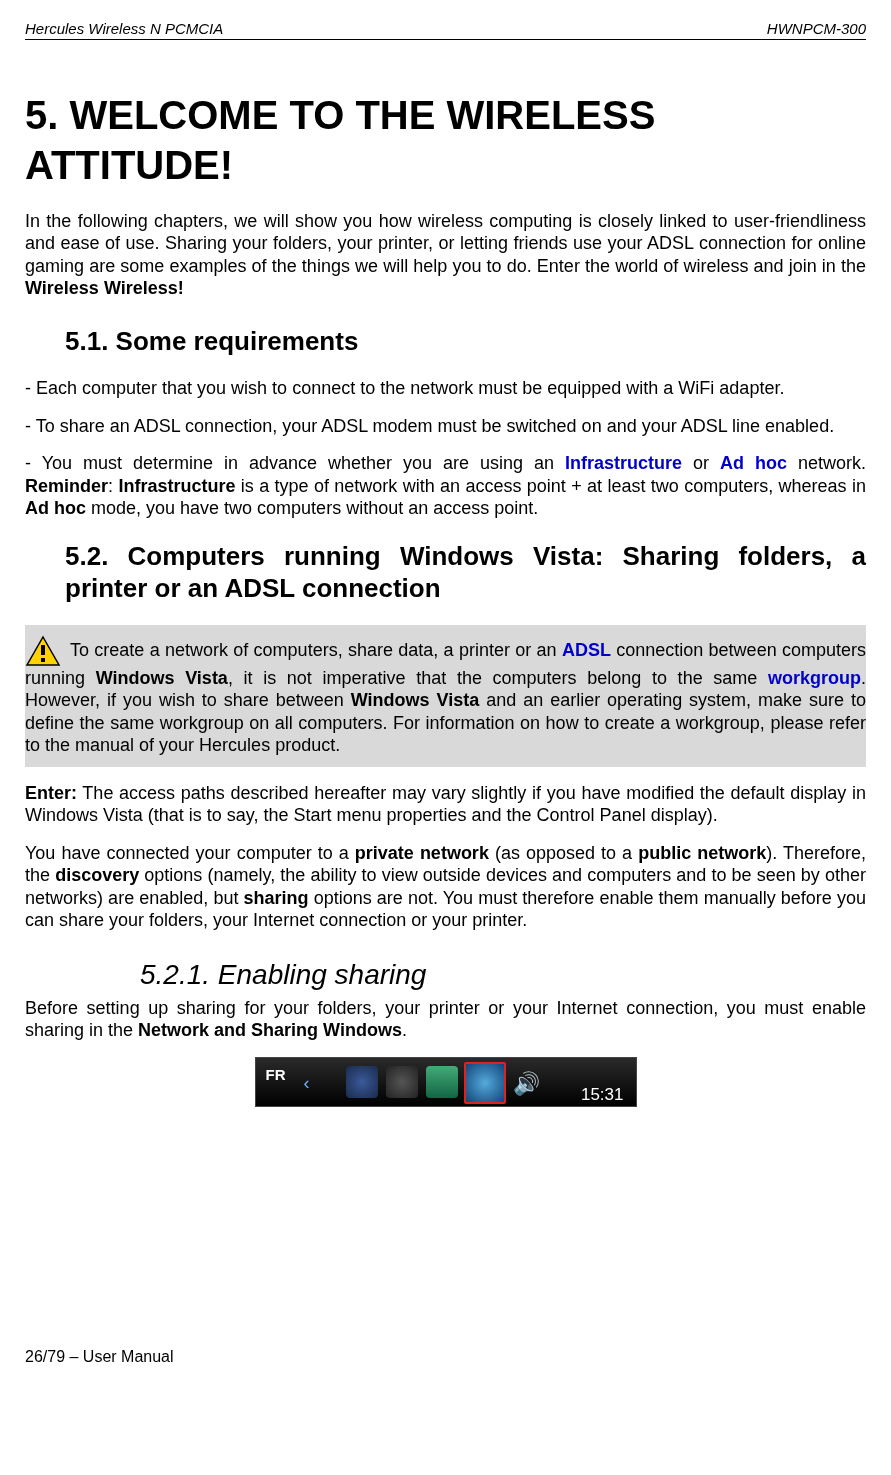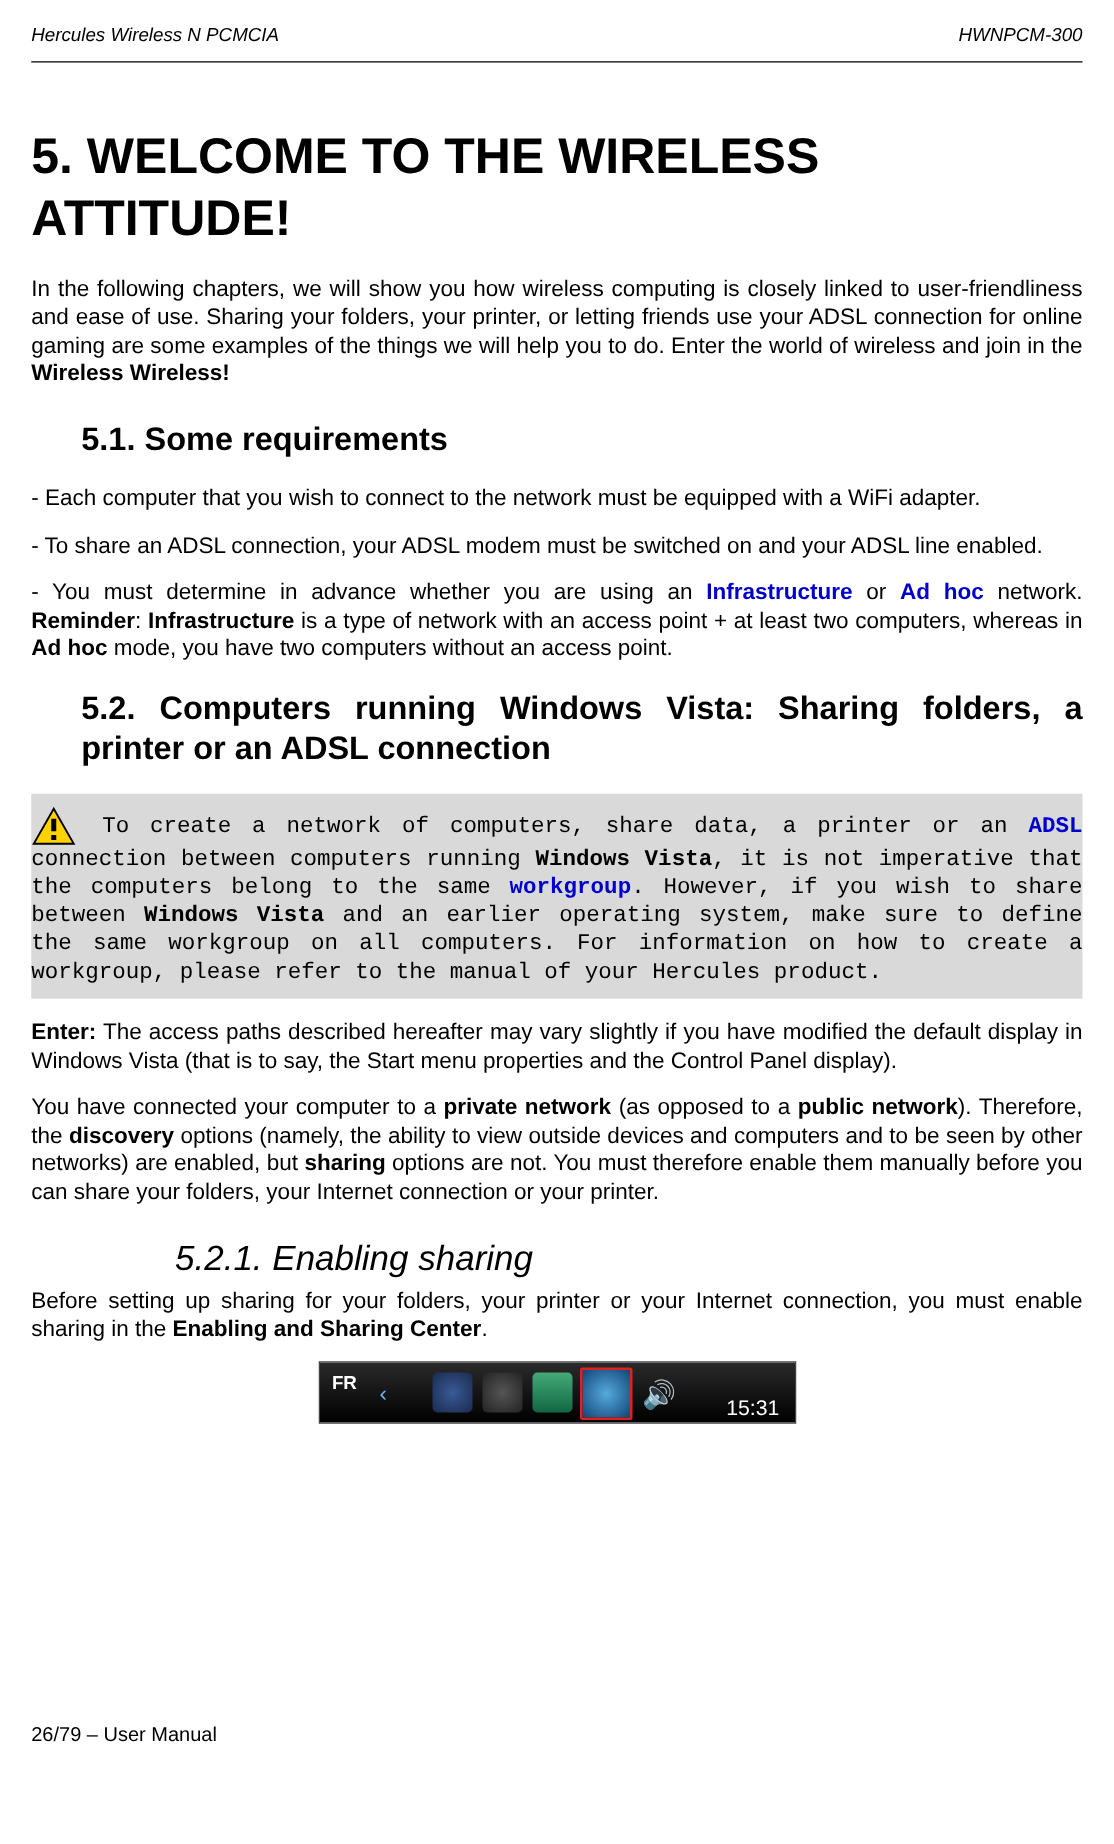--- a/index.html
+++ b/index.html
@@ -10,21 +10,21 @@
       color: #000;
       font-size: 18px;
       line-height: 1.25;
     }
     .header-row {
       display: flex;
       justify-content: space-between;
       font-style: italic;
       font-size: 15px;
       border-bottom: 1px solid #000;
-      padding-bottom: 10px;
+      padding-bottom: 0;
       margin-bottom: 50px;
     }
     h1 {
       font-size: 40px;
       font-weight: bold;
       margin: 30px 0 20px 0;
     }
     .intro {
       text-align: justify;
       margin-bottom: 25px;
@@ -42,21 +42,20 @@
     .req {
       margin: 0 0 15px 0;
       text-align: justify;
     }
     .blue { color: #0000CC; font-weight: bold; }
     .grey-box {
       background: #D9D9D9;
       padding: 10px 0;
       margin: 15px 0;
       text-align: justify;
-      font-family: Liberation Mono, monospace;
     }
     .warn-icon {
       display: inline-block;
       vertical-align: middle;
       margin-right: 4px;
     }
     .note {
       text-align: justify;
       margin: 15px 0;
     }
@@ -163,21 +162,21 @@
   <span class="bold">Enter:</span><span> The access paths described hereafter may vary slightly if you have modified the default display in Windows Vista (that is to say, the Start menu properties and the Control Panel display).</span>
 </p>
 
 <p class="note">
   <span>You have connected your computer to a </span><span class="bold">private network</span><span> (as opposed to a </span><span class="bold">public network</span><span>).  Therefore, the </span><span class="bold">discovery</span><span> options (namely, the ability to view outside devices and computers and to be seen by other networks) are enabled, but </span><span class="bold">sharing</span><span> options are not.  You must therefore enable them manually before you can share your folders, your Internet connection or your printer.</span>
 </p>
 
 <h3>5.2.1. Enabling sharing</h3>
 
 <p class="req">
-  <span>Before setting up sharing for your folders, your printer or your Internet connection, you must enable sharing in the </span><span class="bold">Enabling and Sharing Center</span><span>.</span>
+  <span>Before setting up sharing for your folders, your printer or your Internet connection, you must enable sharing in the </span><span class="bold">Network and Sharing Windows</span><span>.</span>
 </p>
 
 <div class="taskbar">
   <span class="lang">FR</span>
   <span class="chev">‹</span>
   <span class="tray-icon icon1"></span>
   <span class="tray-icon icon2"></span>
   <span class="tray-icon icon3"></span>
   <span class="highlight"></span>
   <span class="vol">🔊</span>

